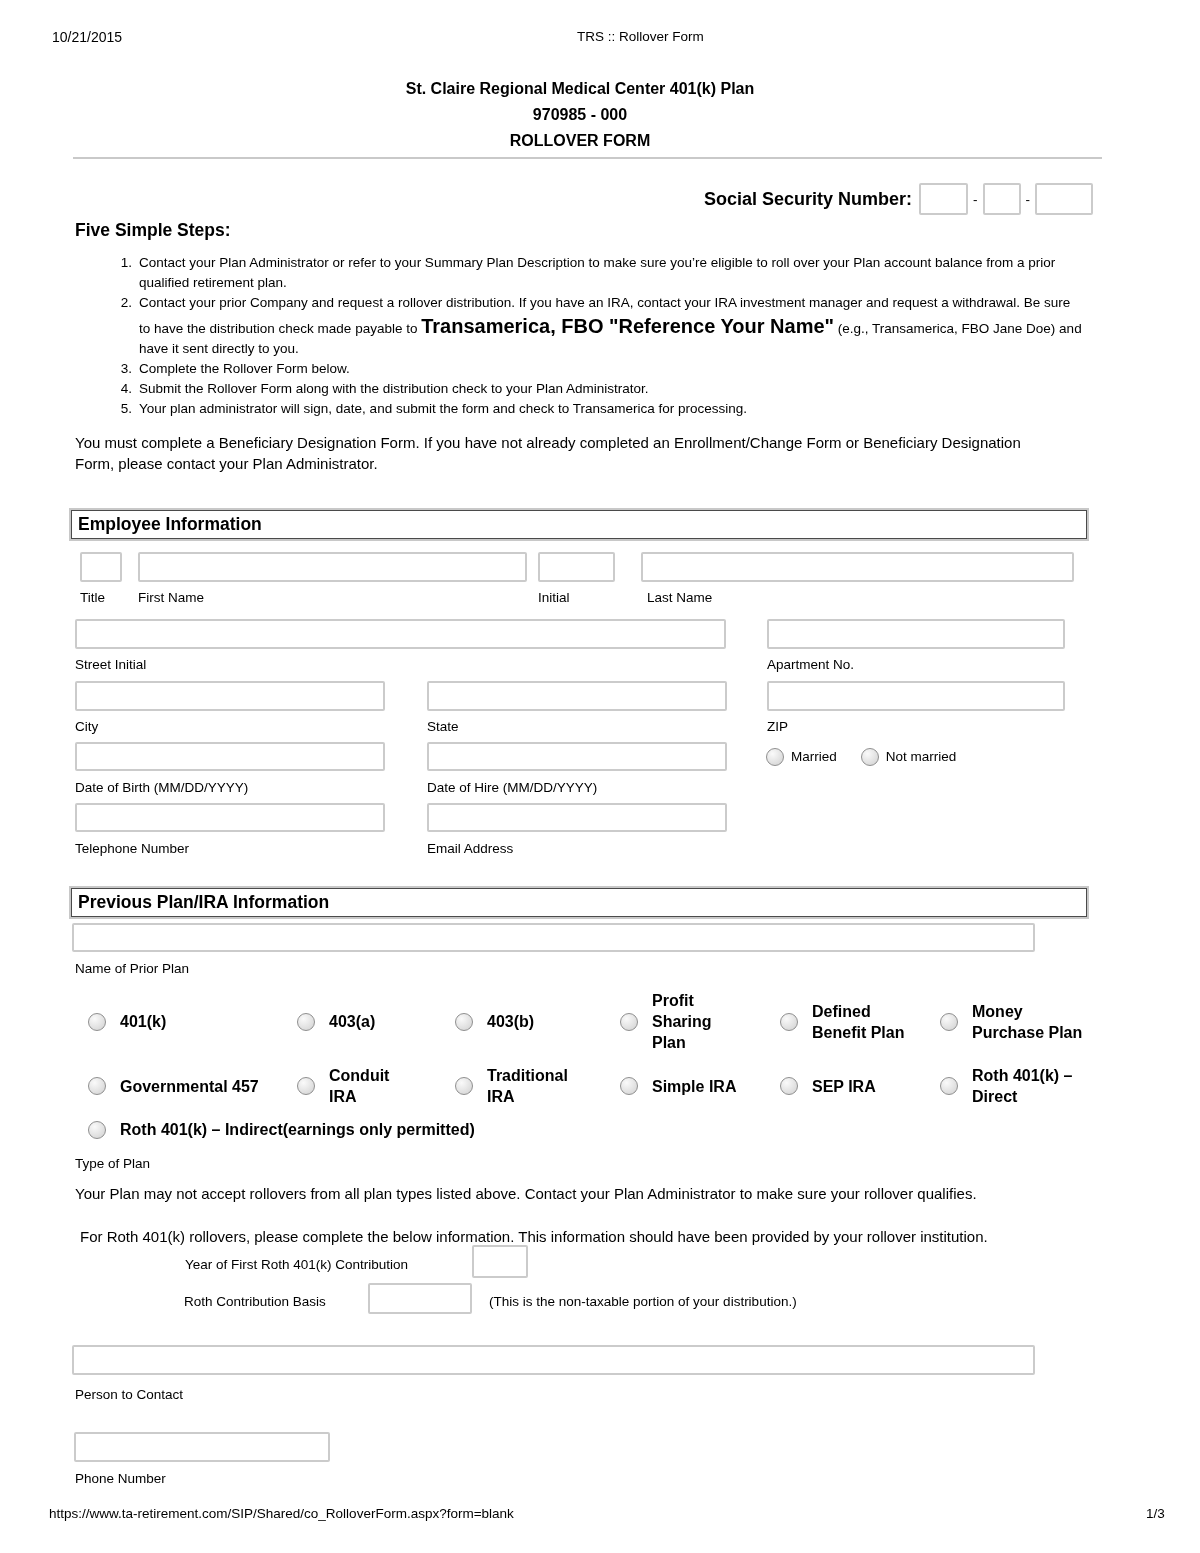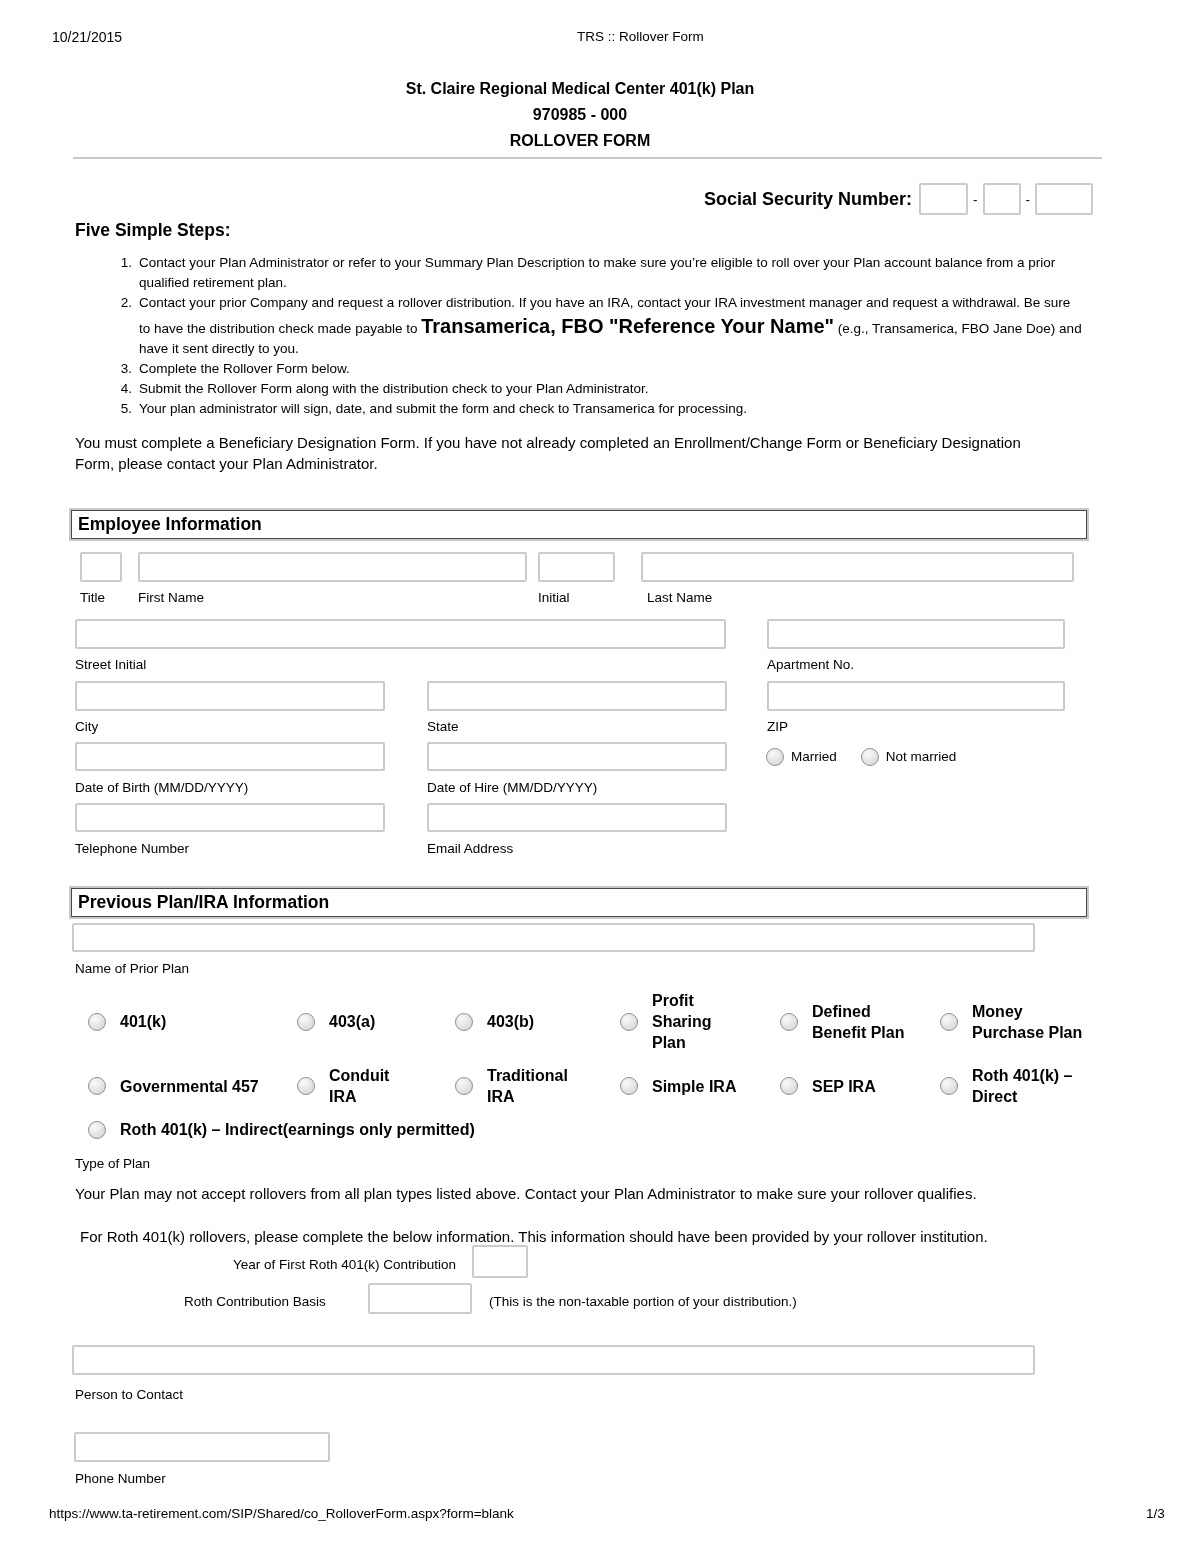--- a/index.html
+++ b/index.html
@@ -203,21 +203,21 @@
       <div class="radio"></div>
       <span class="ptlabel">Roth 401(k) – Indirect(earnings only permitted)</span>
     </div>
   </div>
 
   <div class="lbl" style="left:75px; top:1156px;">Type of Plan</div>
   <div class="abs para" style="left:75px; top:1183px; width:1010px;">Your Plan may not accept rollovers from all plan types listed above. Contact your Plan Administrator to make sure your rollover qualifies.</div>
 
   <div class="abs para" style="left:80px; top:1226px; width:1010px;">For Roth 401(k) rollovers, please complete the below information. This information should have been provided by your rollover institution.</div>
 
-  <div class="lbl" style="left:185px; top:1257px;margin-left:48px;">Year of First Roth 401(k) Contribution</div>
+  <div class="lbl" style="left:185px; top:1257px;">Year of First Roth 401(k) Contribution</div>
   <input type="text" class="ibox" style="left: 472px; top: 1245px; width: 56px; height: 33px;">
 
   <div class="lbl" style="left:184px; top:1294px;">Roth Contribution Basis</div>
   <input type="text" class="ibox" style="left: 368px; top: 1283px; width: 104px; height: 31px;">
   <div class="lbl" style="left:489px; top:1294px;">(This is the non-taxable portion of your distribution.)</div>
 
   <input type="text" class="ibox" style="left: 72px; top: 1345px; width: 963px; height: 30px;">
   <div class="lbl" style="left:75px; top:1387px;">Person to Contact</div>
 
   <input type="text" class="ibox" style="left: 74px; top: 1432px; width: 256px; height: 30px;">

